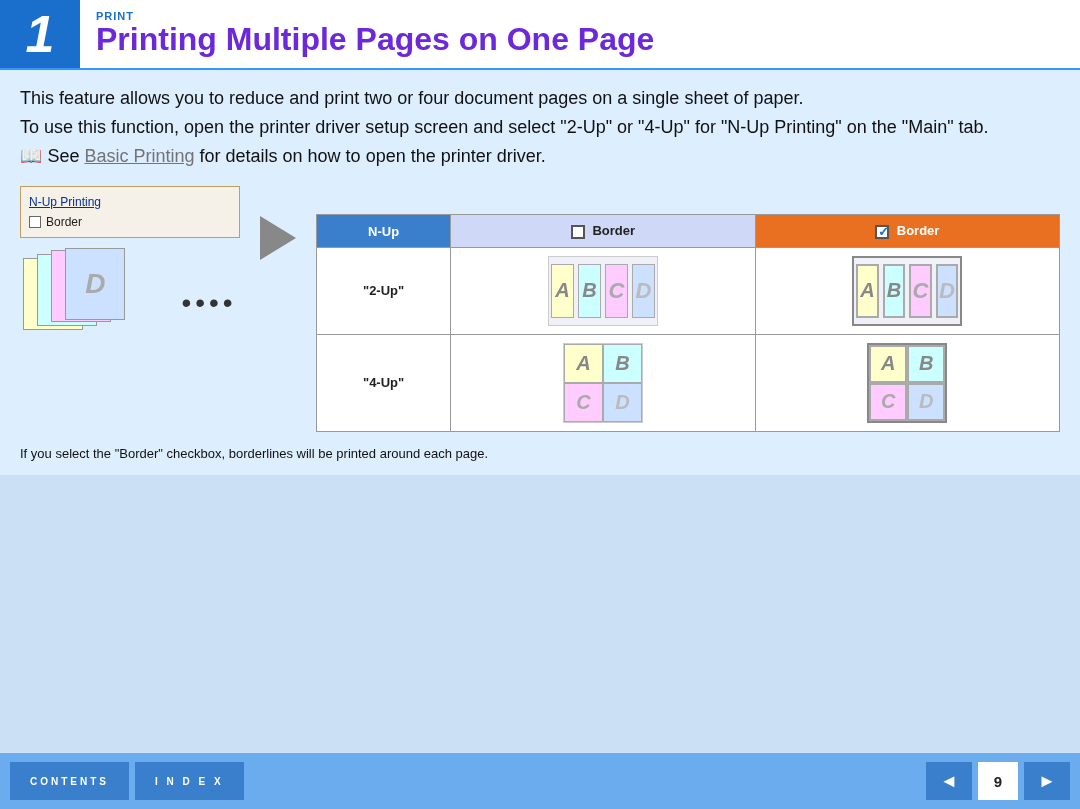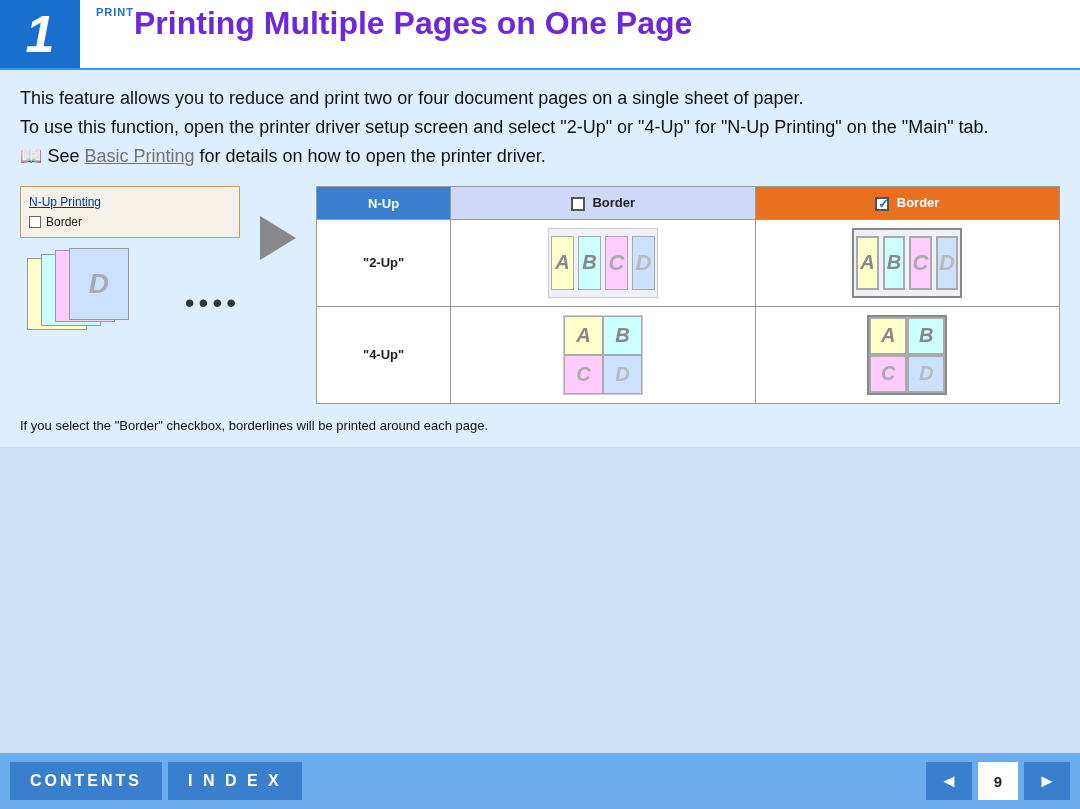--- a/index.html
+++ b/index.html
@@ -29,21 +29,21 @@
       font-style: italic;
       width: 80px;
       display: flex;
       align-items: center;
       justify-content: center;
       flex-shrink: 0;
     }
     .header-text {
       padding: 6px 16px;
       display: flex;
-      flex-direction: row;
+      flex-direction: column;
       justify-content: center;
     }
     .header-section-label {
       font-size: 11px;
       font-weight: bold;
       color: #1a6ecc;
       letter-spacing: 1px;
       text-transform: uppercase;
     }
     .header-title {
@@ -217,20 +217,21 @@
       font-size: 28px;
       color: #333;
       letter-spacing: 4px;
       margin-left: 50px;
       margin-top: 20px;
     }
 
     
     .nup-table-wrapper {
       flex: 1;
+      margin-top: 28px;
     }
     .nup-table {
       border-collapse: collapse;
       width: 100%;
       background: #fff;
     }
     .nup-table th, .nup-table td {
       border: 1px solid #999;
       text-align: center;
       padding: 8px 6px;
@@ -342,21 +343,21 @@
       display: flex;
       align-items: center;
       padding: 0 10px;
       gap: 6px;
     }
     .footer-btn {
       background: #3a7fcc;
       color: #fff;
       border: none;
       padding: 8px 20px;
-      font-size: 16px;
+      font-size: 10px;
       font-weight: bold;
       letter-spacing: 3px;
       cursor: pointer;
       height: 38px;
     }
     .footer-spacer {
       flex: 1;
     }
     .footer-nav-btn {
       background: #3a7fcc;
@@ -378,21 +379,21 @@
       display: flex;
       align-items: center;
       justify-content: center;
       font-size: 15px;
       font-weight: bold;
     }
 
     .left-section {
       display: flex;
       flex-direction: column;
-      align-items: flex-end;
+      align-items: center;
     }
   </style>
 </head>
 <body>
 
 <div class="header">
   <div class="header-number">1</div>
   <div class="header-text">
     <div class="header-section-label">PRINT</div>
     <div class="header-title">Printing Multiple Pages on One Page</div>

